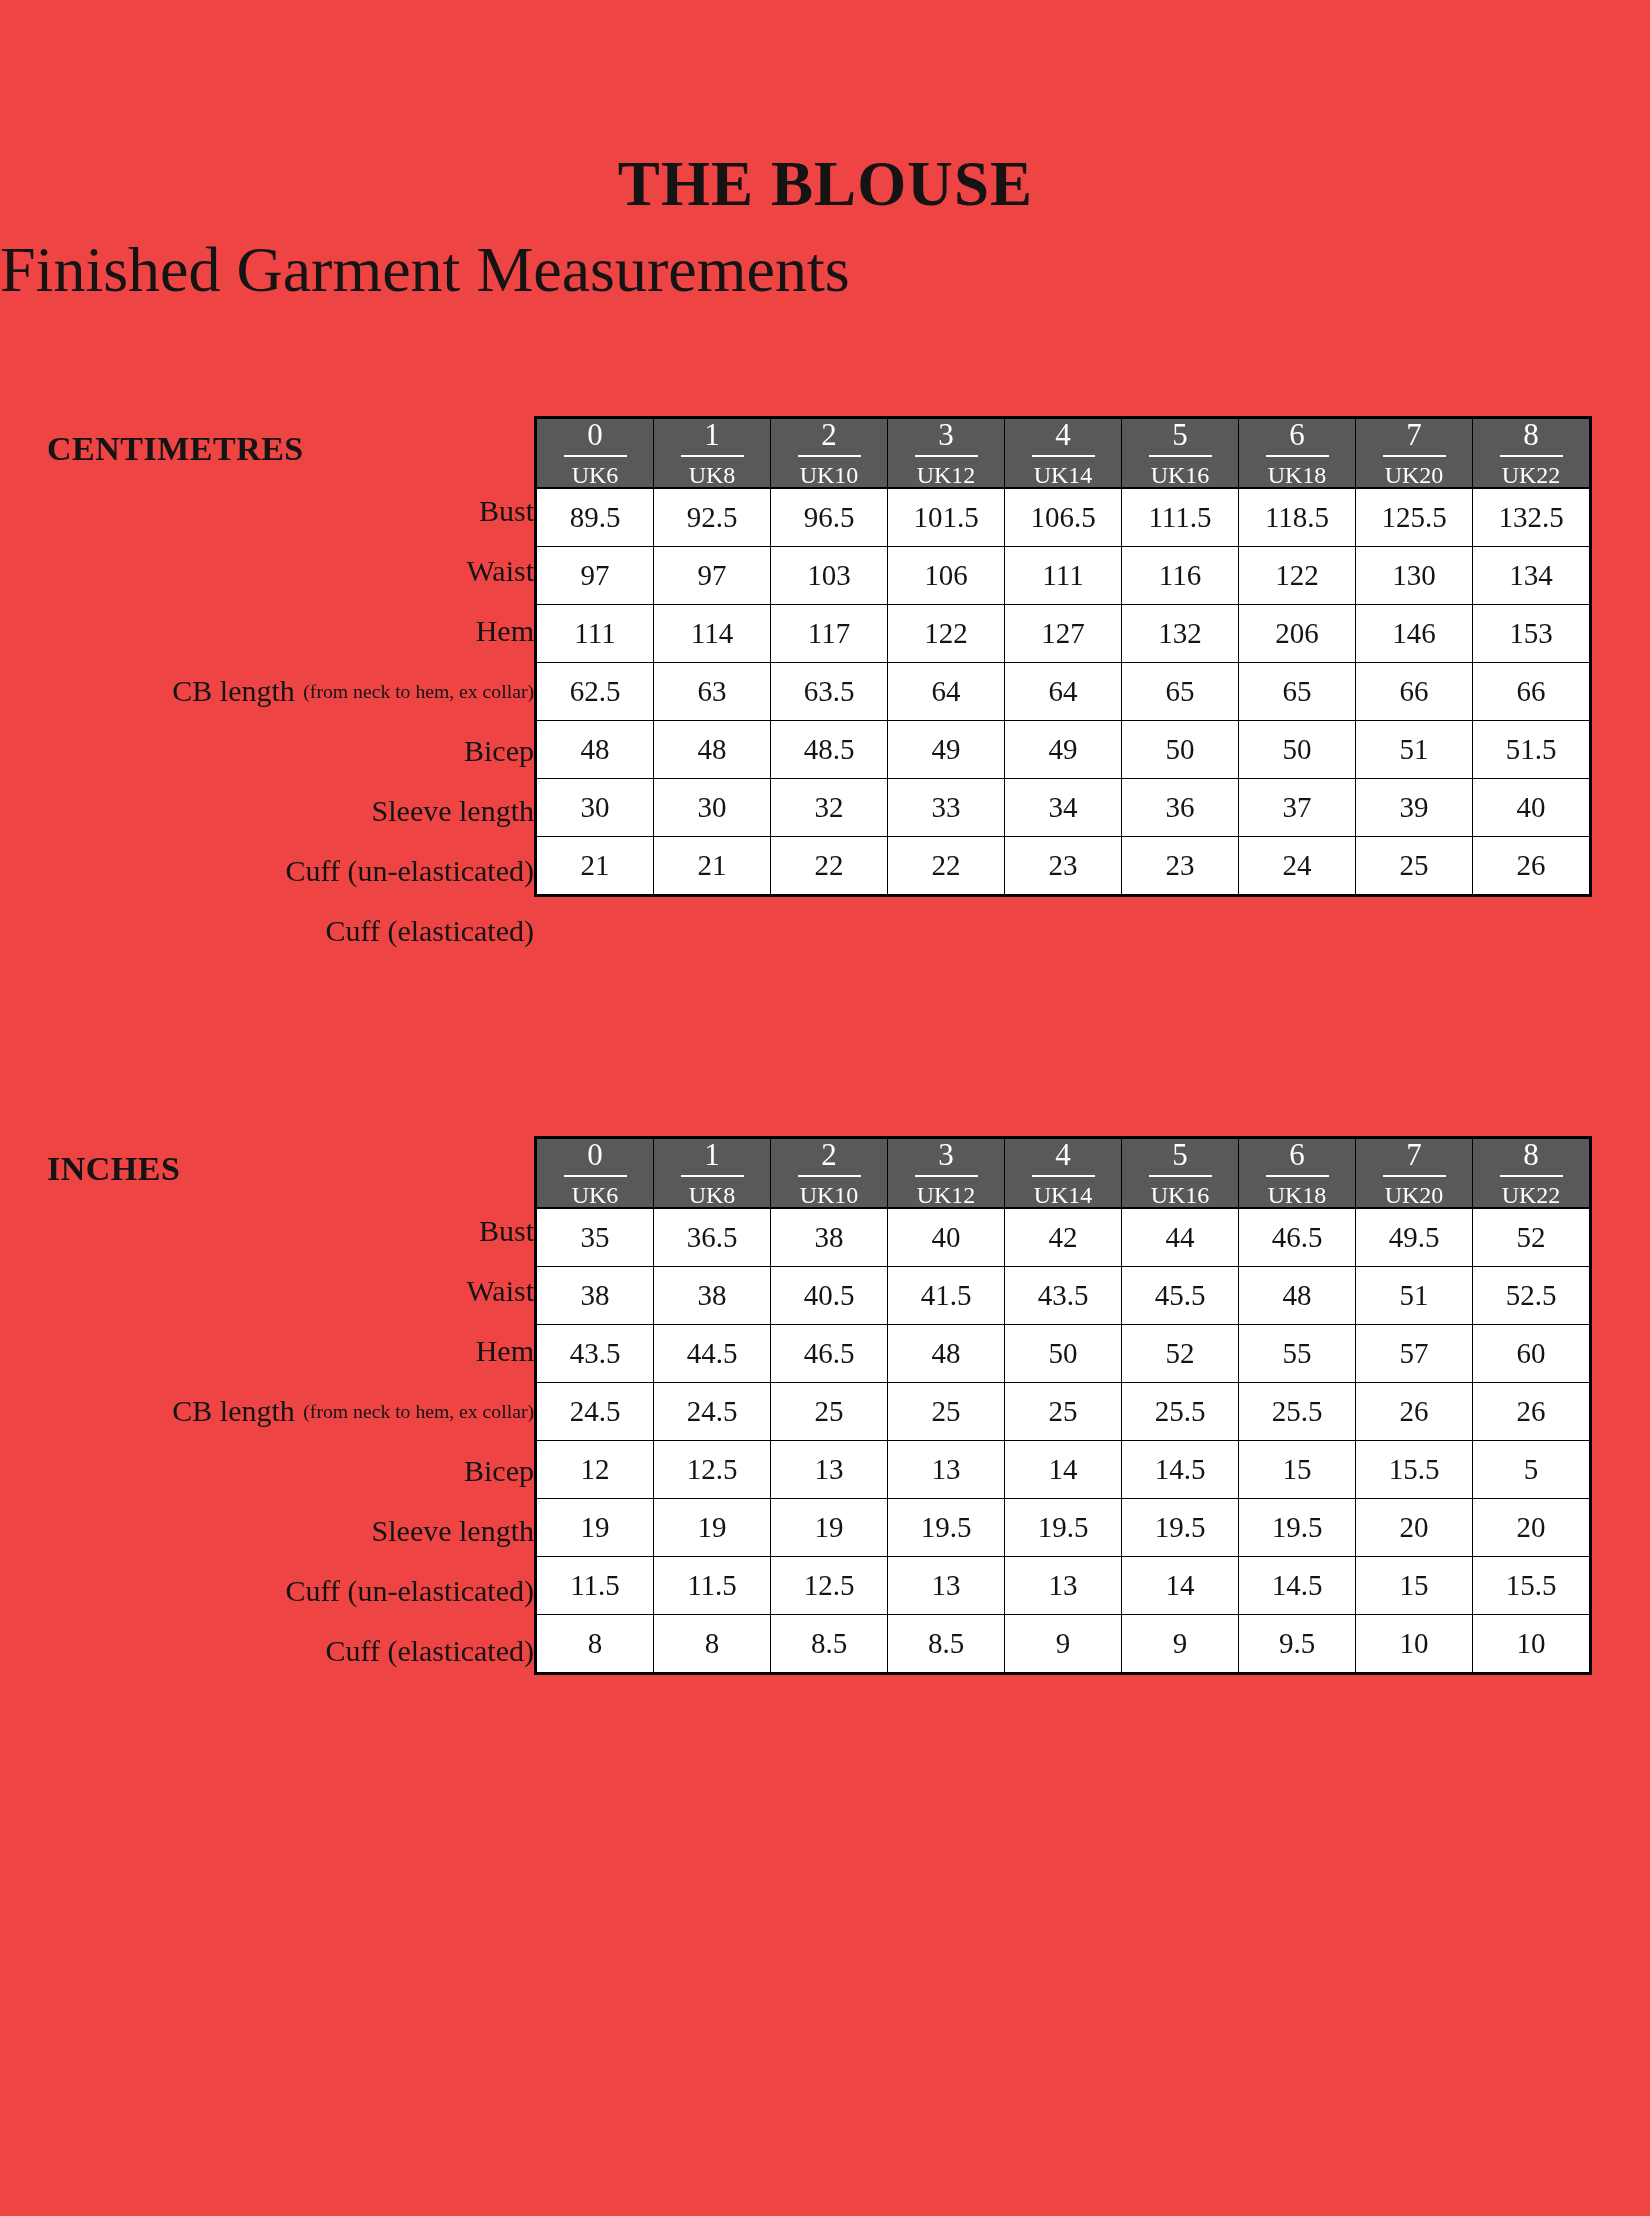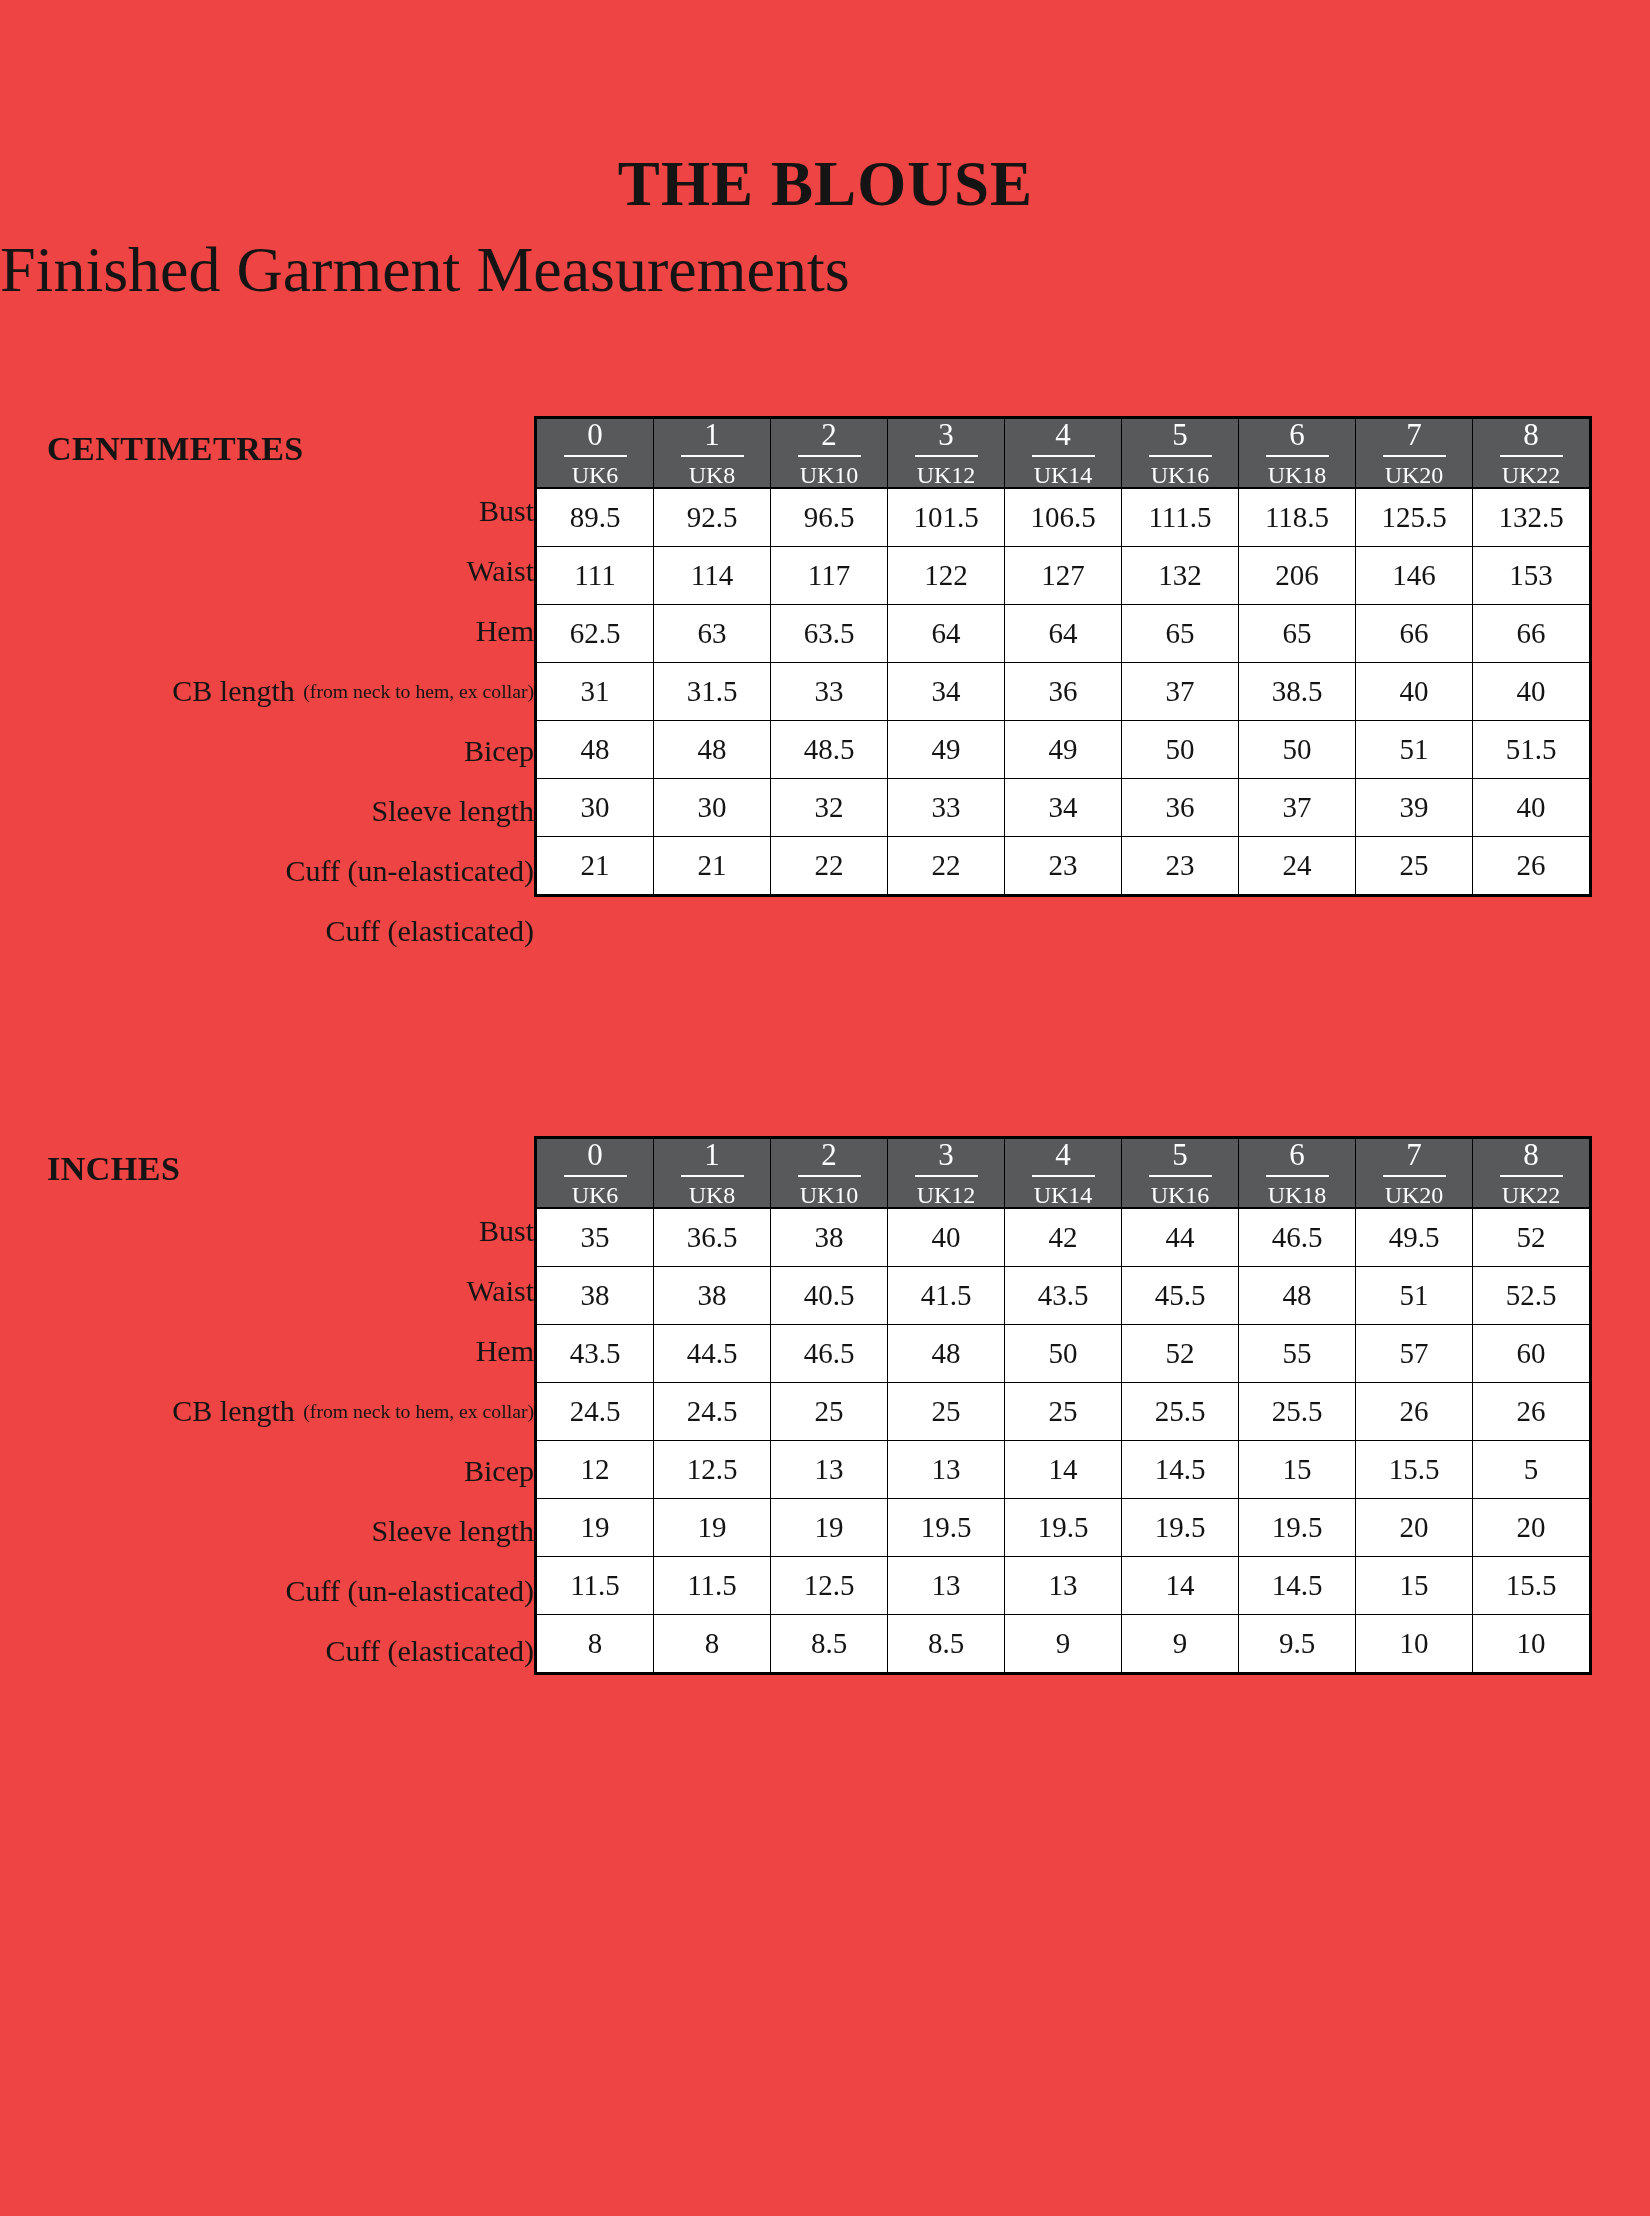--- a/index.html
+++ b/index.html
@@ -149,20 +149,31 @@
             <td>92.5</td>
             <td>96.5</td>
             <td>101.5</td>
             <td>106.5</td>
             <td>111.5</td>
             <td>118.5</td>
             <td>125.5</td>
             <td>132.5</td>
           </tr>
           <tr>
+            <td>97</td>
+            <td>97</td>
+            <td>103</td>
+            <td>106</td>
+            <td>111</td>
+            <td>116</td>
+            <td>122</td>
+            <td>130</td>
+            <td>134</td>
+          </tr>
+          <tr>
             <td>111</td>
             <td>114</td>
             <td>117</td>
             <td>122</td>
             <td>127</td>
             <td>132</td>
             <td>206</td>
             <td>146</td>
             <td>153</td>
           </tr>
@@ -171,31 +182,20 @@
             <td>63</td>
             <td>63.5</td>
             <td>64</td>
             <td>64</td>
             <td>65</td>
             <td>65</td>
             <td>66</td>
             <td>66</td>
           </tr>
           <tr>
-            <td>31</td>
-            <td>31.5</td>
-            <td>33</td>
-            <td>34</td>
-            <td>36</td>
-            <td>37</td>
-            <td>38.5</td>
-            <td>40</td>
-            <td>40</td>
-          </tr>
-          <tr>
             <td>48</td>
             <td>48</td>
             <td>48.5</td>
             <td>49</td>
             <td>49</td>
             <td>50</td>
             <td>50</td>
             <td>51</td>
             <td>51.5</td>
           </tr>

